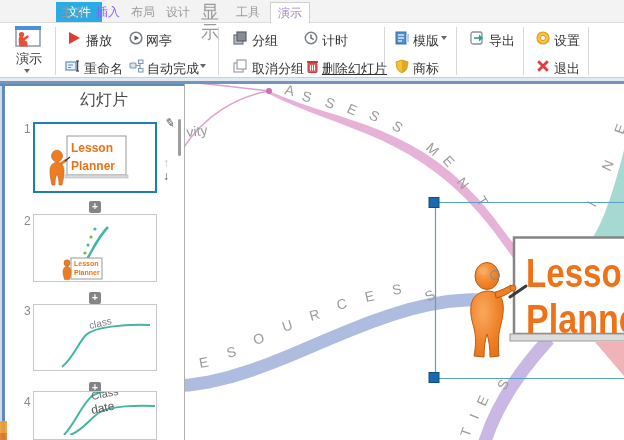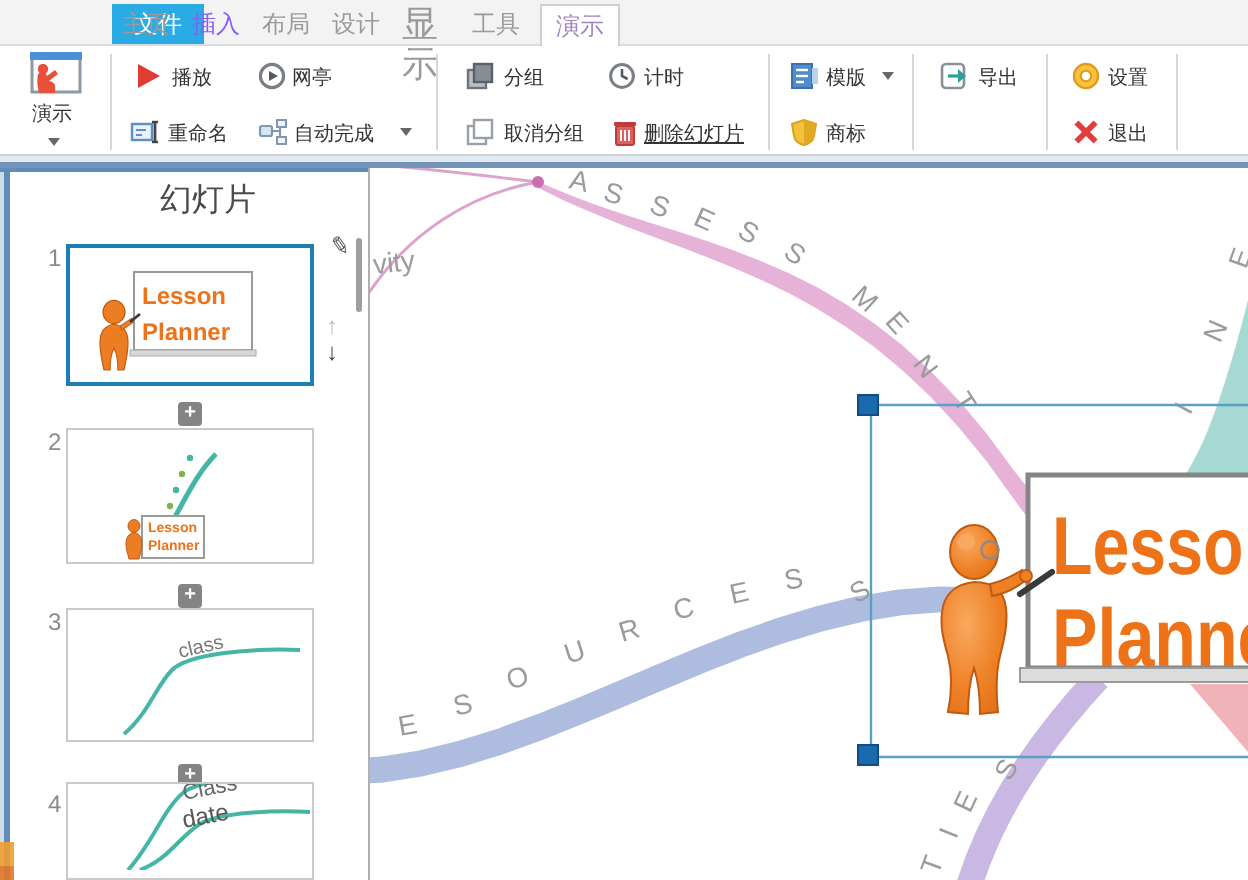--- a/index.html
+++ b/index.html
@@ -1,19 +1,19 @@
 <!DOCTYPE html>
 <html><head>
 <meta charset="utf-8">
 <style>
   html,body{margin:0;padding:0;}
   body{width:624px;height:440px;overflow:hidden;font-family:"Liberation Sans",sans-serif;background:#fff;}
   #app{position:relative;width:624px;height:440px;overflow:hidden;}
   .abs{position:absolute;}
-  .txt12{font-size:10px;color:#333;}
+  .txt12{font-size:13px;color:#333;}
 </style>
 </head>
 <body>
 <div id="app">
 
   <svg id="canvas" class="abs" style="left:0;top:0;" width="624" height="440" viewBox="0 0 624 440">
 
     <path d="M 170,385.8 L 190,384.9 L 210,381.8 L 230,377.0 L 250,370.8 L 270,363.5 L 290,355.5 L 310,347.1 L 330,338.6 L 350,330.3 L 370,322.4 L 390,315.4 L 410,309.3 L 430,304.5 L 450,301.2 L 470,299.7 L 492,300.2" fill="none" stroke="#aebddf" stroke-width="13" stroke-linejoin="round"></path>
 
     <path d="M 483,448 C 493,413 513,378 549,339" fill="none" stroke="#cab8e4" stroke-width="13"></path>

